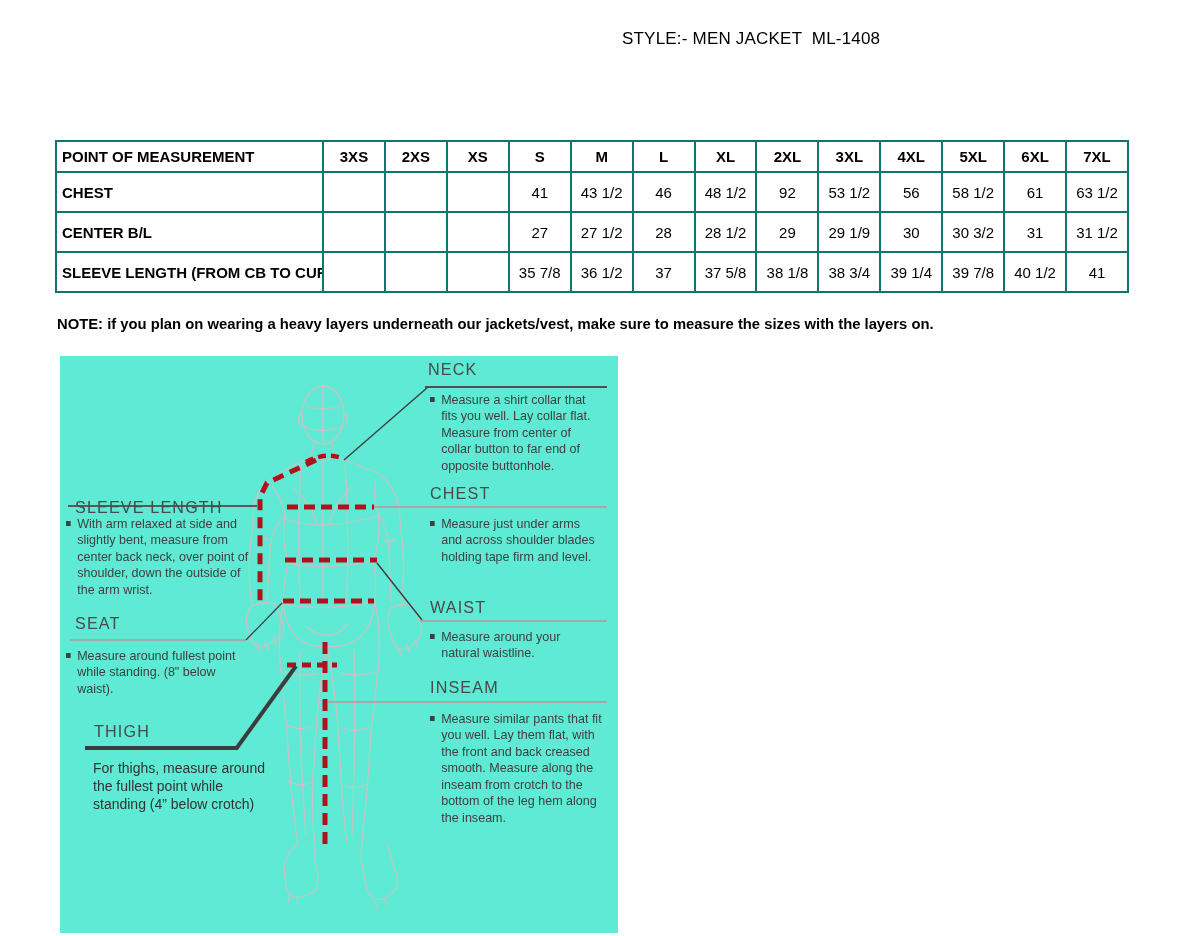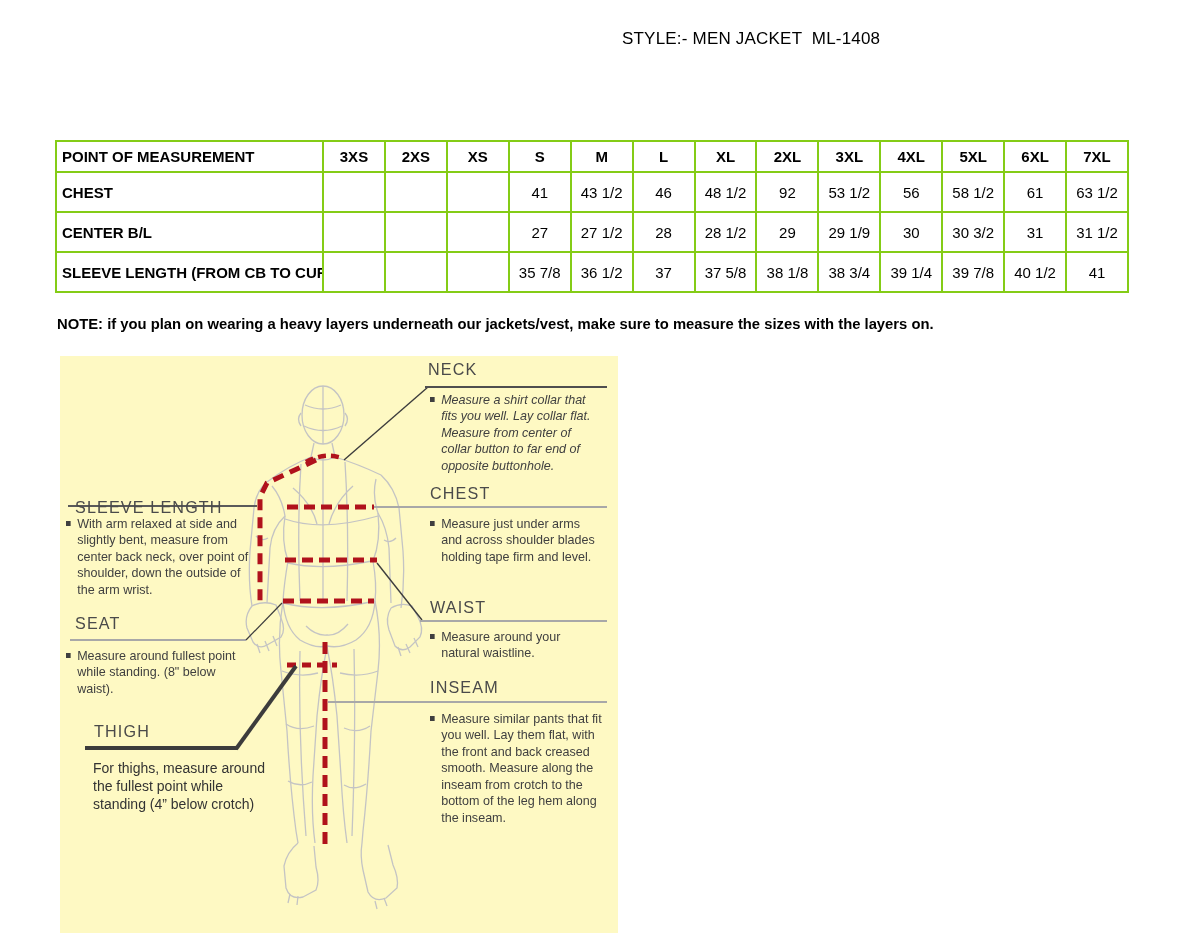--- a/index.html
+++ b/index.html
@@ -10,32 +10,32 @@
   .title{
     position:absolute;left:622px;top:29px;
     font-size:17px;font-weight:400;white-space:pre;letter-spacing:.2px;
   }
   
   table.size-chart{
     position:absolute;left:55px;top:140px;width:1074px;
     border-collapse:collapse;table-layout:fixed;
   }
   table.size-chart th,table.size-chart td{
-    border:2px solid #84cc16;font-size:15px;height:38px;
+    border:2px solid #0f766e;font-size:15px;height:38px;
     text-align:center;vertical-align:middle;padding:0 2px;
     overflow:hidden;white-space:nowrap;
   }
   table.size-chart thead th{height:29px;font-weight:700;}
   table.size-chart th.label-col,table.size-chart td.row-label{
     text-align:left;padding-left:5px;font-weight:700;
   }
   
   .note{position:absolute;left:57px;top:316px;font-size:14.8px;font-weight:700;}
   
-  .diagram{position:absolute;left:60px;top:356px;width:558px;height:577px;background:#fef9c3;}
+  .diagram{position:absolute;left:60px;top:356px;width:558px;height:577px;background:#5eead4;}
   .diagram svg{position:absolute;left:0;top:0;}
   .guide-block{position:absolute;}
   .guide-heading{
     font-size:17px;color:#4a4a4a;letter-spacing:1.2px;white-space:nowrap;
     transform:scaleX(.95);transform-origin:0 0;
   }
   .guide-text{
     display:flex;gap:7px;font-size:13.5px;line-height:1.22;color:#404040;
     transform:scaleX(.93);transform-origin:0 0;
   }
@@ -211,21 +211,21 @@
         <path d="M 186 284 L 222 247" stroke="#3d3d3d" stroke-width="1.2"></path>
         <path d="M 268 346 L 547 346" stroke="#a8a8a8" stroke-width="1.8"></path>
         <path d="M 25 392 L 177 392" stroke="#3c3c3c" stroke-width="4"></path>
         <path d="M 176 393 L 236 310" stroke="#3c3c3c" stroke-width="4"></path>
       </g>
     </svg>
 
     <div class="guide-block" style="left:368px;top:4px;">
       <div class="guide-heading">NECK</div>
     </div>
-    <div class="guide-block" style="left:370px;top:36px;width:180px;font-style:italic;">
+    <div class="guide-block" style="left:370px;top:36px;width:180px;">
       <div class="guide-text">
           <span class="bullet"></span>
           <span>Measure a shirt collar that fits you well. Lay collar flat. Measure from center of collar button to far end of opposite buttonhole.</span>
         </div>
     </div>
 
     <div class="guide-block" style="left:15px;top:142px;">
       <div class="guide-heading">SLEEVE LENGTH</div>
     </div>
     <div class="guide-block" style="left:6px;top:160px;width:196px;">

